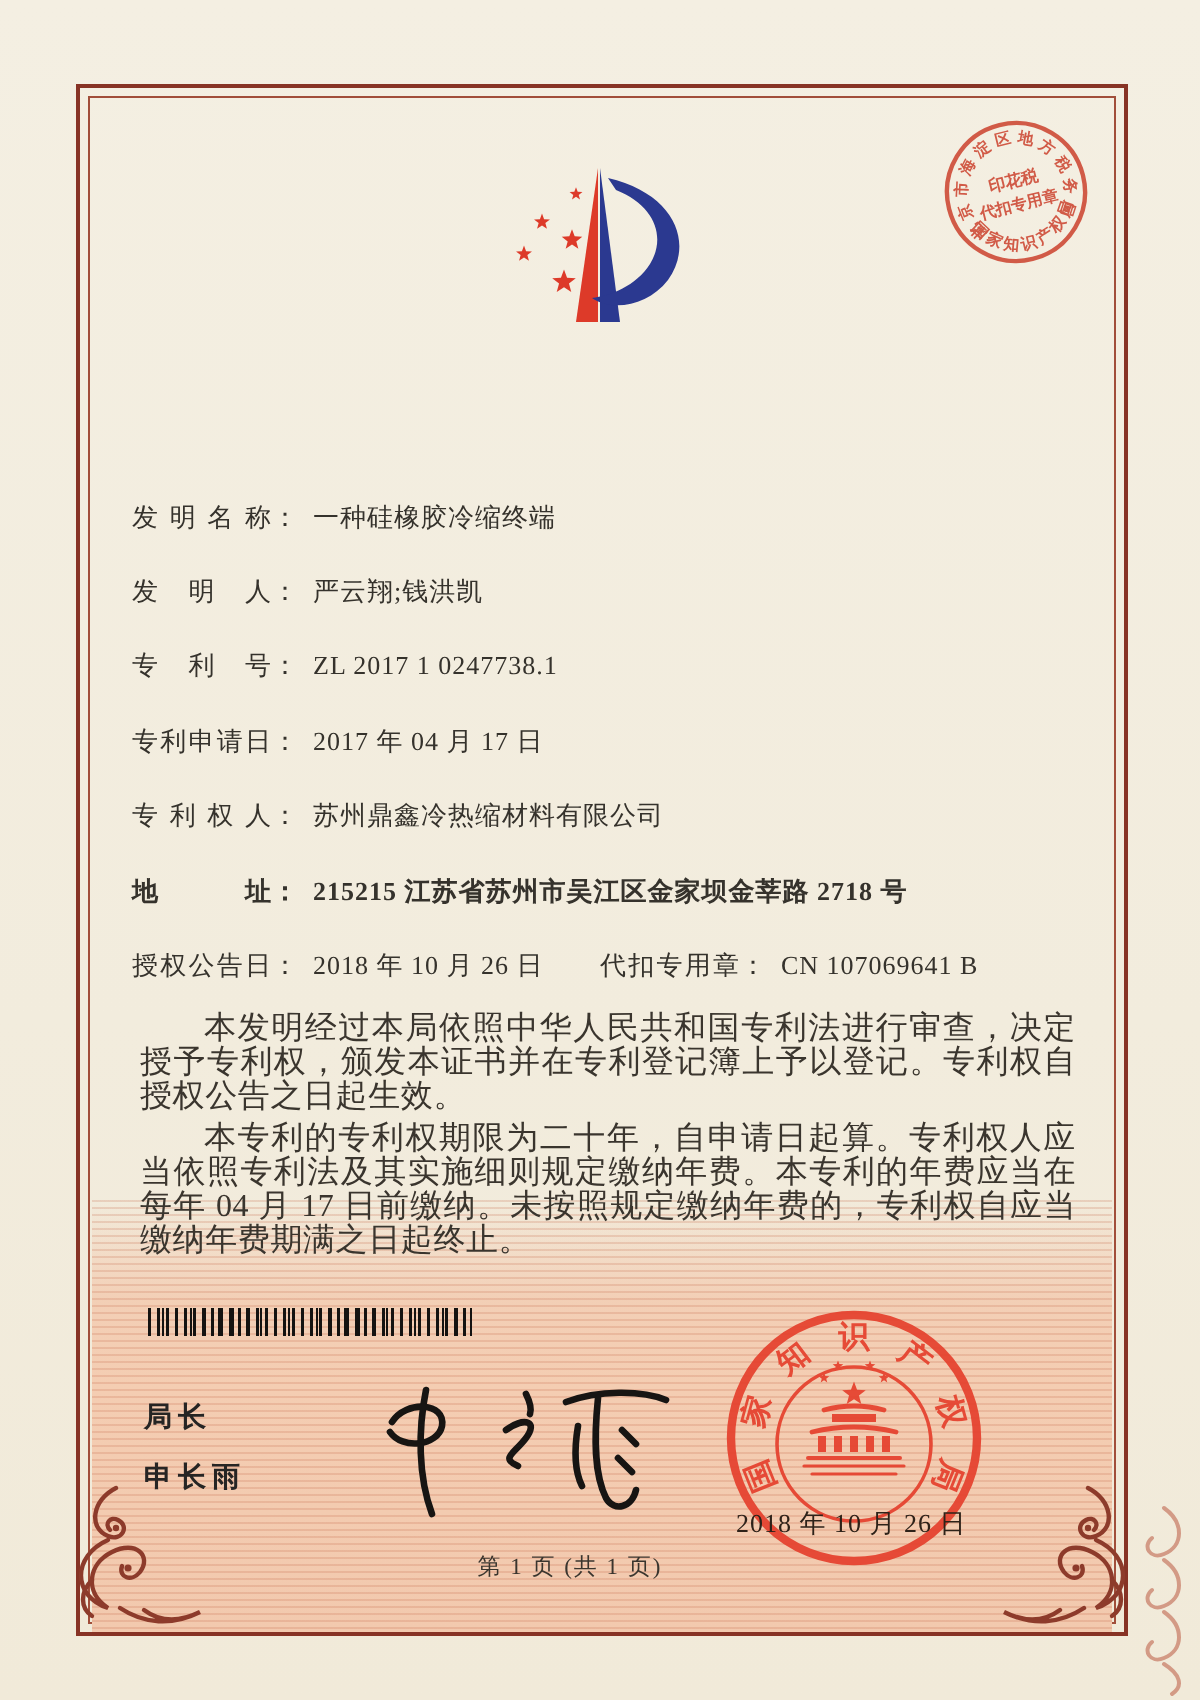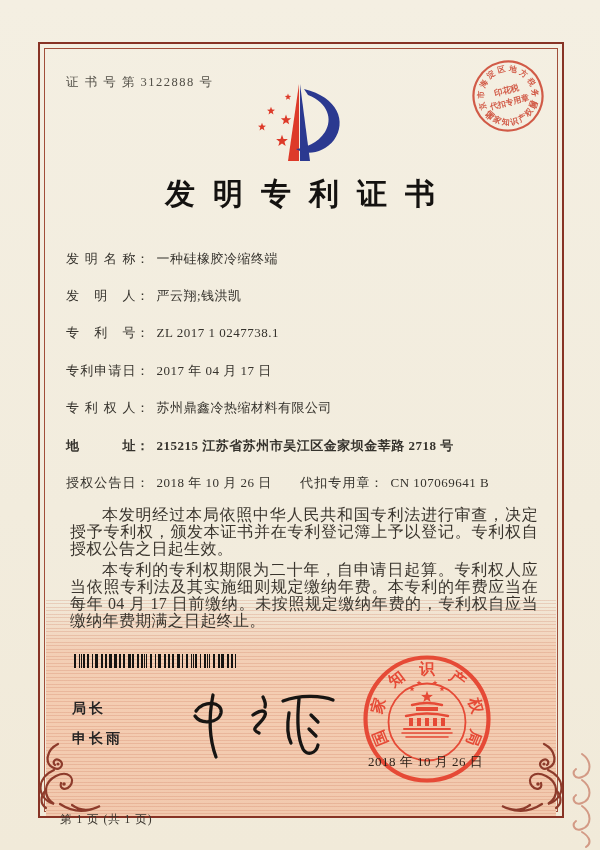--- a/index.html
+++ b/index.html
@@ -32,21 +32,21 @@
              repeating-linear-gradient(90deg,#151311 0px,#151311 1px,rgba(0,0,0,0) 1px,rgba(0,0,0,0) 7px);}
   .director{position:absolute;left:72px;z-index:3;font-family:"Liberation Sans","DejaVu Sans",sans-serif;
             font-weight:bold;font-size:14px;color:#262524;letter-spacing:3px;}
   .dir-title{top:700px;}
   .dir-name{top:730px;}
   .sig-svg{position:absolute;left:175px;top:683px;z-index:4;}
   .seal-svg{position:absolute;left:356px;top:648px;z-index:4;opacity:0.92;}
   .tax-svg{position:absolute;left:450px;top:38px;z-index:4;opacity:0.9;}
   .logo-svg{position:absolute;left:228px;top:74px;z-index:3;}
   .seal-date{position:absolute;left:368px;top:753px;z-index:5;font-size:13px;color:#2e2219;letter-spacing:0.5px;}
-  .footer{position:absolute;left:60px;top:812px;width:450px;text-align:left;z-index:3;
+  .footer{position:absolute;left:60px;top:776px;width:450px;text-align:center;z-index:3;
           font-size:11.5px;color:#3a352e;letter-spacing:1px;}
   .flourish{position:absolute;z-index:2;}
   .flourish.right{transform:scaleX(-1);}
   .ornament-right{position:absolute;left:566px;top:750px;z-index:1;opacity:0.55;}
   svg text{font-family:"Liberation Serif","DejaVu Serif",serif;}
 </style>
 </head>
 <body>
 
 <div class="page">
@@ -72,21 +72,20 @@
       <path d="M36,64 C48,72 62,73 76,66 C66,71 56,71 48,65"></path>
       <path d="M22,50 C16,56 16,64 22,68"></path>
     </g>
     <circle cx="34" cy="24" r="1.6" fill="#8d3b2b"></circle>
     <circle cx="40" cy="44" r="1.8" fill="#8d3b2b"></circle>
   </svg>
   <svg class="ornament-right" width="32" height="98" viewBox="0 0 32 98">
     <path d="M16,4 C26,11 26,23 16,27 C9,30 5,23 10,19 M16,30 C26,37 26,49 16,53 C9,56 5,49 10,45 M16,56 C26,63 26,75 16,79 C9,82 5,75 10,71 M16,82 C24,87 26,93 20,97" stroke="#bb5a42" stroke-width="2" fill="none" stroke-linecap="round"></path>
   </svg>
 
-  <div class="cert-no">证 书 号 第 3122888 号</div>
 
   <svg class="logo-svg" width="150" height="95" viewBox="228 74 150 95">
     <g id="logo-stars">
         <polygon points="288.00,93.60 288.84,95.84 291.23,95.95 289.36,97.44 290.00,99.75 288.00,98.43 286.00,99.75 286.64,97.44 284.77,95.95 287.16,95.84" fill="#dd3a29"></polygon>
         <polygon points="271.00,106.80 272.04,109.57 274.99,109.70 272.68,111.55 273.47,114.40 271.00,112.76 268.53,114.40 269.32,111.55 267.01,109.70 269.96,109.57" fill="#dd3a29"></polygon>
         <polygon points="286.00,114.60 287.33,118.17 291.14,118.33 288.16,120.70 289.17,124.37 286.00,122.27 282.83,124.37 283.84,120.70 280.86,118.33 284.67,118.17" fill="#dd3a29"></polygon>
         <polygon points="262.00,122.80 263.04,125.57 265.99,125.70 263.68,127.55 264.47,130.40 262.00,128.76 259.53,130.40 260.32,127.55 258.01,125.70 260.96,125.57" fill="#dd3a29"></polygon>
         <polygon points="282.00,134.80 283.53,138.89 287.90,139.08 284.48,141.80 285.64,146.02 282.00,143.60 278.36,146.02 279.52,141.80 276.10,139.08 280.47,138.89" fill="#dd3a29"></polygon>
       </g>
     <polygon points="299,84 288,161 299,161" fill="#dd3a29"></polygon>
@@ -117,21 +116,20 @@
           <text transform="translate(0.00 27.00) rotate(360.0)" text-anchor="middle" dominant-baseline="middle">识</text>
           <text transform="translate(8.79 25.53) rotate(341.0)" text-anchor="middle" dominant-baseline="middle">产</text>
           <text transform="translate(16.62 21.28) rotate(322.0)" text-anchor="middle" dominant-baseline="middle">权</text>
           <text transform="translate(22.64 14.71) rotate(303.0)" text-anchor="middle" dominant-baseline="middle">局</text>
         </g>
       <text x="0" y="-3" text-anchor="middle" font-size="8.4" font-weight="bold" fill="#ce4b37">印花税</text>
       <text x="0" y="9" text-anchor="middle" font-size="8" font-weight="bold" fill="#ce4b37">代扣专用章</text>
     </g>
   </svg>
 
-  <div class="title">发明专利证书</div>
 
   <div class="fields">
     <div class="frow" style="top:250px;">
       <span class="flabel">发明名称</span><span class="fcolon">：</span><span class="fvalue">一种硅橡胶冷缩终端</span>
     </div>
     <div class="frow" style="top:287px;">
       <span class="flabel">发明人</span><span class="fcolon">：</span><span class="fvalue">严云翔;钱洪凯</span>
     </div>
     <div class="frow" style="top:324px;">
       <span class="flabel">专利号</span><span class="fcolon">：</span><span class="fvalue">ZL 2017 1 0247738.1</span>

